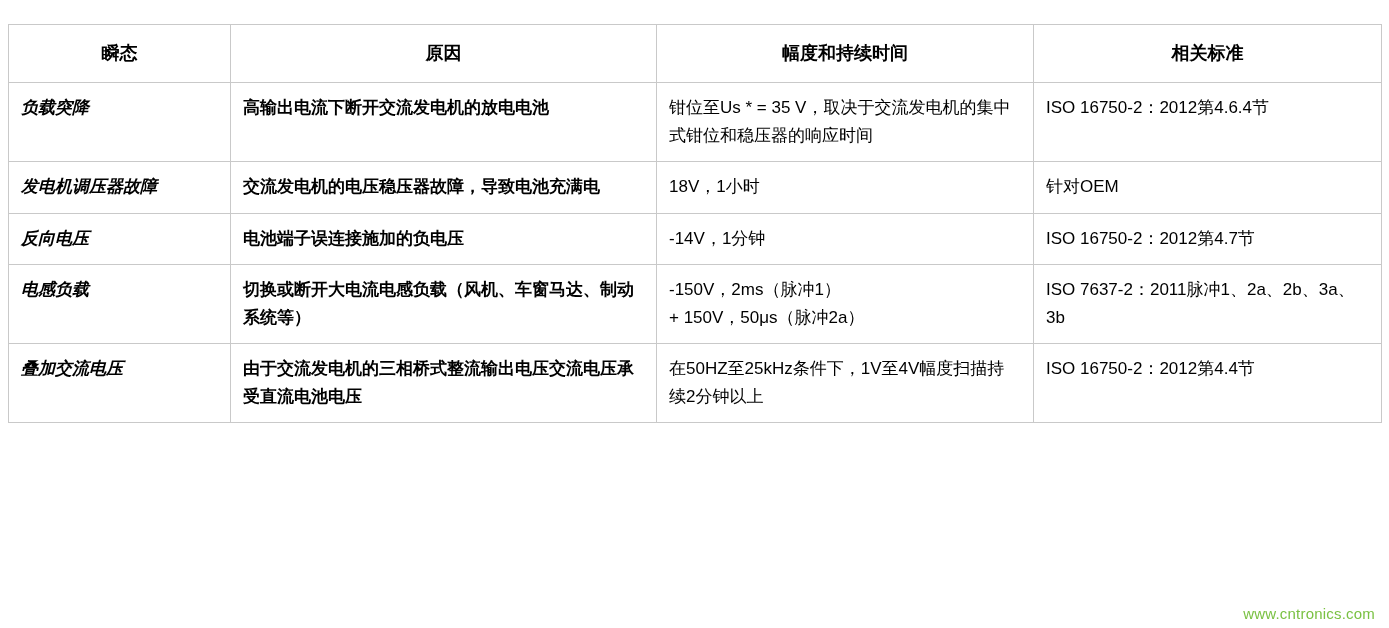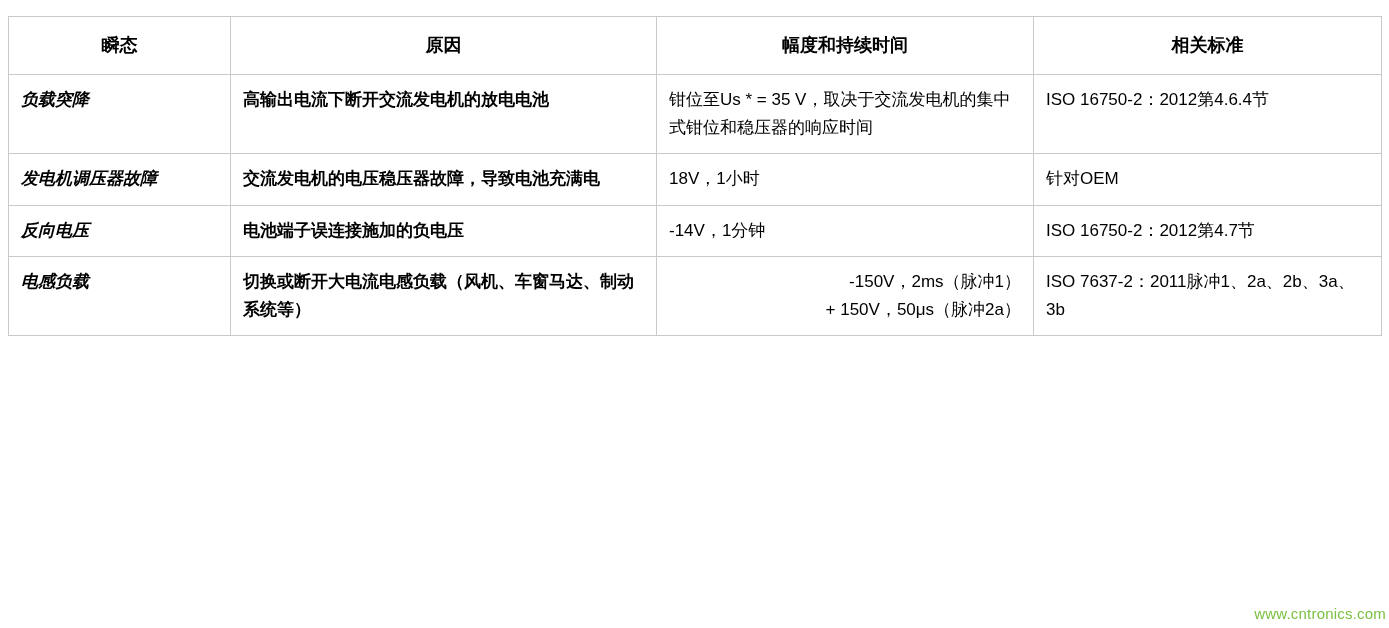--- a/index.html
+++ b/index.html
@@ -11,21 +11,21 @@
     font-family: "Liberation Sans", "DejaVu Sans", sans-serif;
     color: #000000;
     width: 1389px;
     height: 628px;
     overflow: hidden;
     position: relative;
   }
   .table-wrap {
     position: absolute;
     left: 8px;
-    top: 16px;
+    top: 24px;
     width: 1373px;
   }
   table.transient-table {
     border-collapse: collapse;
     width: 1373px;
     table-layout: fixed;
   }
   table.transient-table col.c0 { width: 222px; }
   table.transient-table col.c1 { width: 426px; }
   table.transient-table col.c2 { width: 377px; }
@@ -57,31 +57,30 @@
   }
   td.col-transient {
     font-weight: bold;
     font-style: italic;
   }
   td.col-mag, td.col-std {
     font-weight: normal;
   }
   .cell-line {
     display: block;
-    text-align: right;
   }
   .cell-line + .cell-line {
     margin-top: 0;
   }
   .para-gap {
     margin-top: 14px;
   }
   .watermark {
     position: absolute;
-    right: 3px;
+    right: 14px;
     bottom: 6px;
     font-size: 15px;
     color: #7ac143;
     font-family: "Liberation Sans", sans-serif;
     letter-spacing: 0.2px;
   }
 </style>
 </head>
 <body>
 
@@ -122,17 +121,23 @@
       </tr>
       <tr>
         <td class="col-transient">电感负载</td>
         <td class="col-cause">切换或断开大电流电感负载（风机、车窗马达、制动系统等）</td>
         <td class="col-mag">
           <span class="cell-line">-150V，2ms（脉冲1）</span>
           <span class="cell-line para-gap">+ 150V，50μs（脉冲2a）</span>
         </td>
         <td class="col-std">ISO 7637-2：2011脉冲1、2a、2b、3a、3b</td>
       </tr>
+      <tr>
+        <td class="col-transient">叠加交流电压</td>
+        <td class="col-cause">由于交流发电机的三相桥式整流输出电压交流电压承受直流电池电压</td>
+        <td class="col-mag">在50HZ至25kHz条件下，1V至4V幅度扫描持续2分钟以上</td>
+        <td class="col-std">ISO 16750-2：2012第4.4节</td>
+      </tr>
     </tbody>
   </table>
 </div>
 
 <div class="watermark" style="color: rgb(122, 193, 67);">www.cntronics.com</div>
 
 </body></html>

